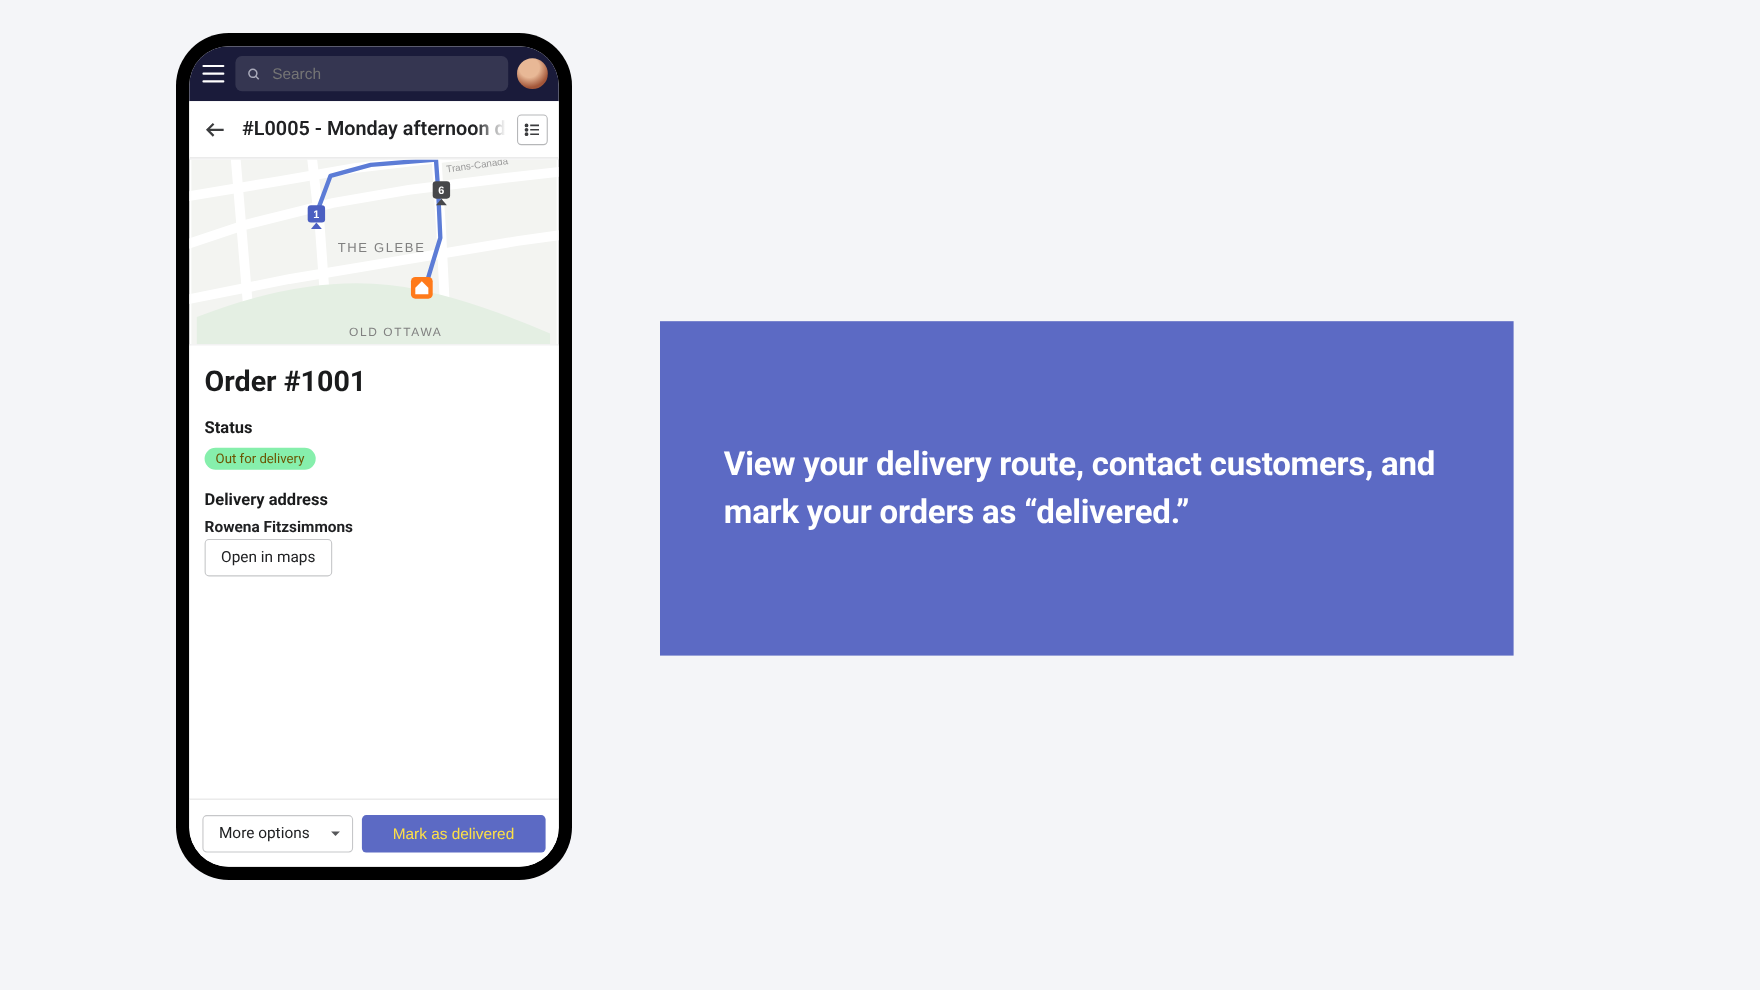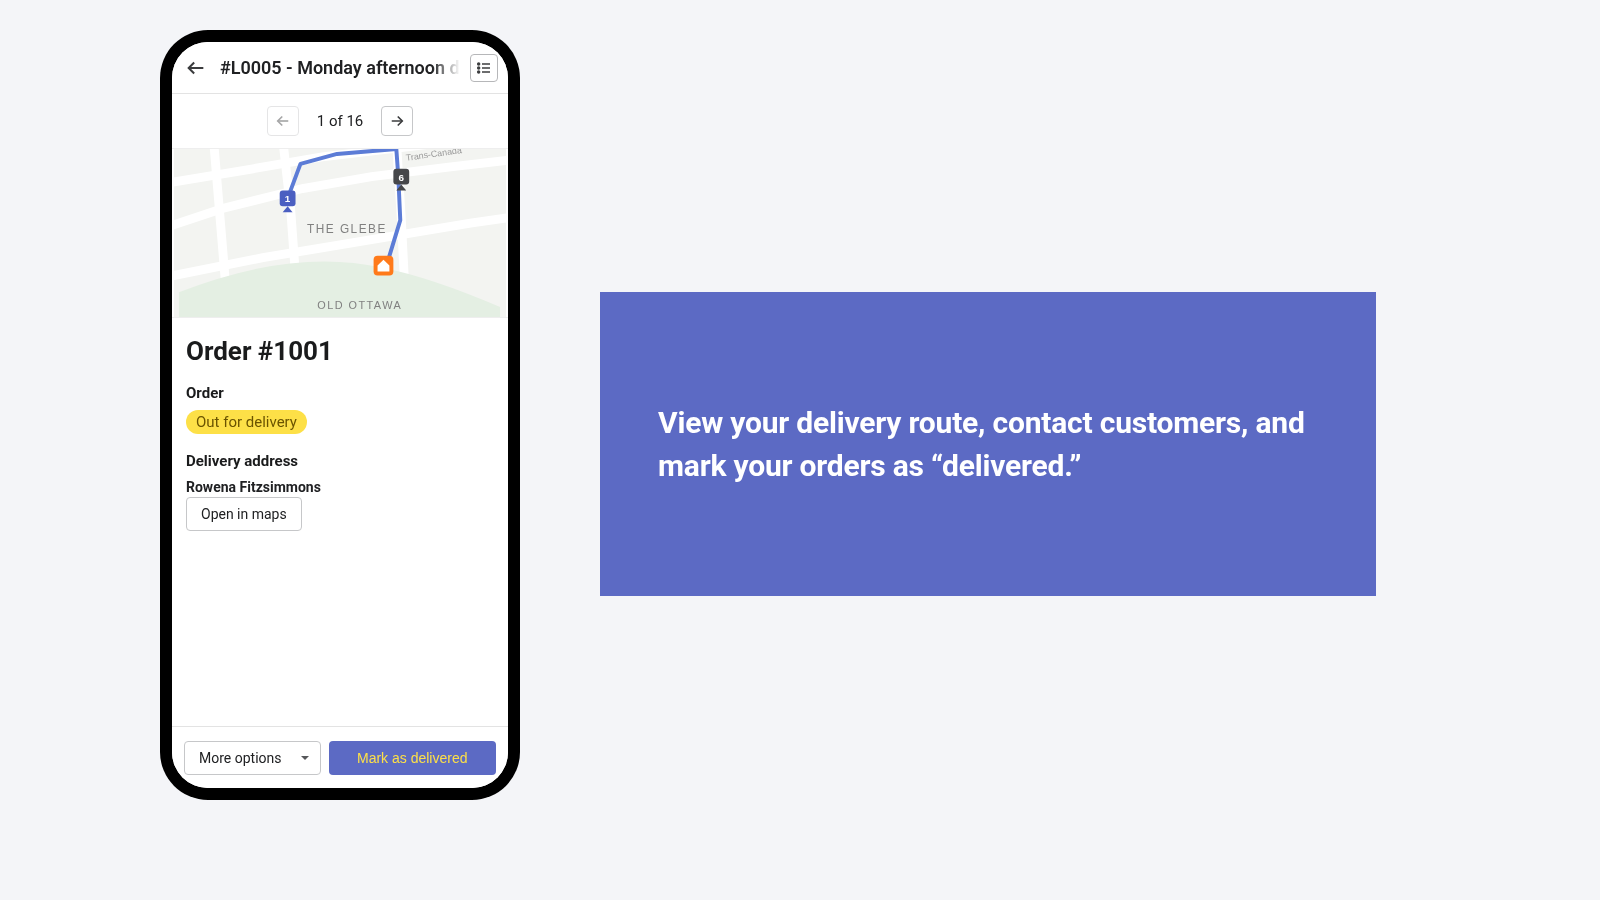--- a/index.html
+++ b/index.html
@@ -183,23 +183,23 @@
 }
 .content h3 {
   font-size: 15px;
   font-weight: 700;
   color: #1a1b1c;
   margin-bottom: 8px;
 }
 .section { margin-bottom: 18px; }
 .badge {
   display: inline-block;
-  background: #fde047;
+  background: #86efac;
   color: #6b5400;
-  font-size: 15px;
+  font-size: 12px;
   padding: 3px 10px;
   border-radius: 12px;
 }
 .addr-line { font-size: 14px; color: #202123; line-height: 1.38; font-weight: bold; }
 .btn-outline {
   display: inline-block;
   margin-top: 0;
   border: 1px solid #c6c7c9;
   border-radius: 4px;
   padding: 8px 14px;
@@ -264,20 +264,35 @@
   line-height: 1.45;
   letter-spacing: -0.2px;
 }
 </style>
 </head>
 <body>
 
 <div class="phone">
   <div class="phone-inner">
 
+    <div class="topbar">
+      <div class="hamburger">
+        <span></span>
+          <span></span>
+          <span></span>
+      </div>
+      <div class="searchbox">
+        <svg width="15" height="15" viewBox="0 0 24 24" fill="none" stroke="#c8c9d6" stroke-width="2.4">
+            <circle cx="10.5" cy="10.5" r="6.5"></circle>
+            <line x1="20" y1="20" x2="15.2" y2="15.2"></line>
+          </svg>
+        <input type="text" placeholder="Search" style="">
+      </div>
+      <div class="avatar"></div>
+    </div>
 
     <div class="titlebar">
       <div class="iconbtn">
         <svg width="22" height="22" viewBox="0 0 24 24" fill="none" stroke="#3b3c3e" stroke-width="2.2">
             <line x1="20" y1="12" x2="4" y2="12"></line>
             <polyline points="10 6 4 12 10 18"></polyline>
           </svg>
       </div>
       <div class="title">#L0005 - Monday afternoon delivery</div>
       <div class="iconbox">
@@ -285,35 +300,20 @@
             <line x1="9" y1="6" x2="21" y2="6"></line>
             <line x1="9" y1="12" x2="21" y2="12"></line>
             <line x1="9" y1="18" x2="21" y2="18"></line>
             <circle cx="4" cy="6" r="1.5" fill="#3b3c3e"></circle>
             <circle cx="4" cy="12" r="1.5" fill="#3b3c3e"></circle>
             <circle cx="4" cy="18" r="1.5" fill="#3b3c3e"></circle>
           </svg>
       </div>
     </div>
 
-    <div class="pager">
-      <div class="pagebtn disabled">
-        <svg width="18" height="18" viewBox="0 0 24 24" fill="none" stroke="#3b3c3e" stroke-width="2.2">
-            <line x1="19" y1="12" x2="5" y2="12"></line>
-            <polyline points="11 6 5 12 11 18"></polyline>
-          </svg>
-      </div>
-      <span class="count">1 of 16</span>
-      <div class="pagebtn">
-        <svg width="18" height="18" viewBox="0 0 24 24" fill="none" stroke="#3b3c3e" stroke-width="2.2">
-            <line x1="5" y1="12" x2="19" y2="12"></line>
-            <polyline points="13 6 19 12 13 18"></polyline>
-          </svg>
-      </div>
-    </div>
 
     <div class="mapwrap">
       <svg viewBox="0 0 336 170">
         <rect width="336" height="170" fill="#f3f4f1"></rect>
         <g stroke="#ffffff" stroke-width="9" fill="none" stroke-linecap="round">
           <path d="M-10 35 L80 20 L150 8 L260 -5"></path>
           <path d="M-10 80 L50 60 L130 40 L200 28 L280 18 L350 10"></path>
           <path d="M-10 130 L90 110 L180 95 L300 75 L350 68"></path>
           <path d="M110 -10 L118 60 L126 170"></path>
           <path d="M225 -10 L230 70 L235 170"></path>
@@ -338,21 +338,21 @@
           <rect x="202" y="108" width="20" height="20" rx="4" fill="#ff7a1a"></rect>
           <path d="M212 112 L206 118 L206 124 L218 124 L218 118 Z" fill="#fff"></path>
         </g>
       </svg>
     </div>
 
     <div class="content">
       <h2>Order #1001</h2>
 
       <div class="section">
-        <h3>Order</h3>
+        <h3>Status</h3>
         <span class="badge">Out for delivery</span>
       </div>
 
       <div class="section">
         <h3>Delivery address</h3>
         <div class="addr-line">Rowena Fitzsimmons</div>
         <div class="btn-outline">Open in maps</div>
       </div>
 
     </div>

